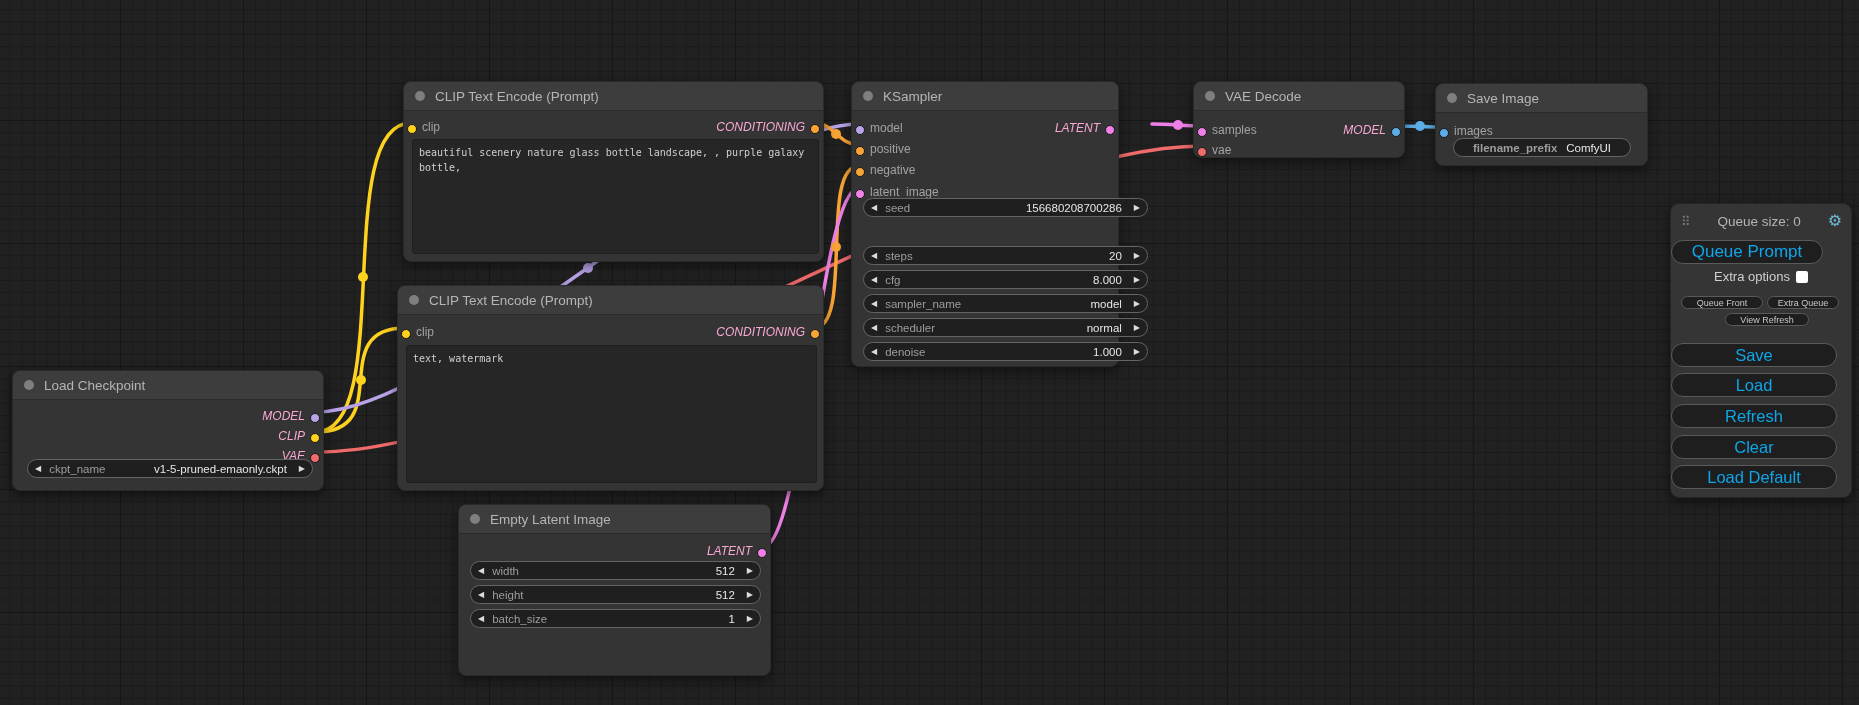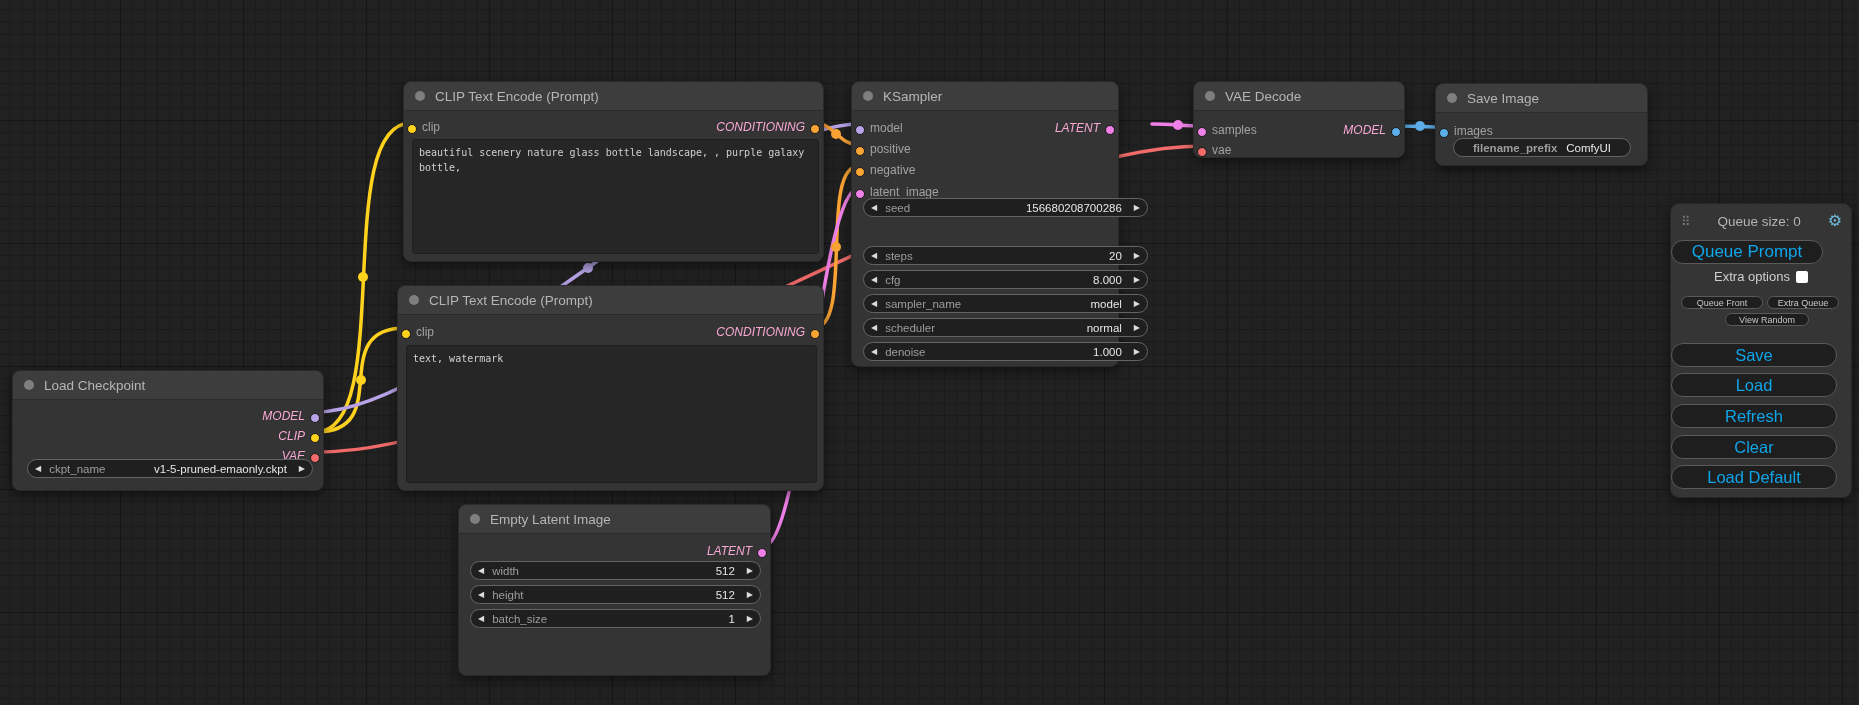--- a/index.html
+++ b/index.html
@@ -272,21 +272,21 @@
       <span class="qsize">Queue size: 0</span>
       <span class="gear">⚙</span>
     </div>
     <div class="qbtn qp" style="top:36px">Queue Prompt</div>
     <div class="extra">
       <span>Extra options</span>
       <span class="checkbox"></span>
     </div>
     <div class="sbtn" style="left:10px;top:92px;width:82px">Queue Front</div>
     <div class="sbtn" style="left:96px;top:92px;width:72px">Extra Queue</div>
-    <div class="sbtn" style="left:54px;top:109px;width:84px">View Random</div>
+    <div class="sbtn" style="left:54px;top:109px;width:84px">View Refresh</div>
     <div class="qbtn" style="top:139px">Save</div>
     <div class="qbtn" style="top:169px">Load</div>
     <div class="qbtn" style="top:200px">Refresh</div>
     <div class="qbtn" style="top:231px">Clear</div>
     <div class="qbtn" style="top:261px">Load Default</div>
   </div>
 
 </div>
 
 </body></html>

